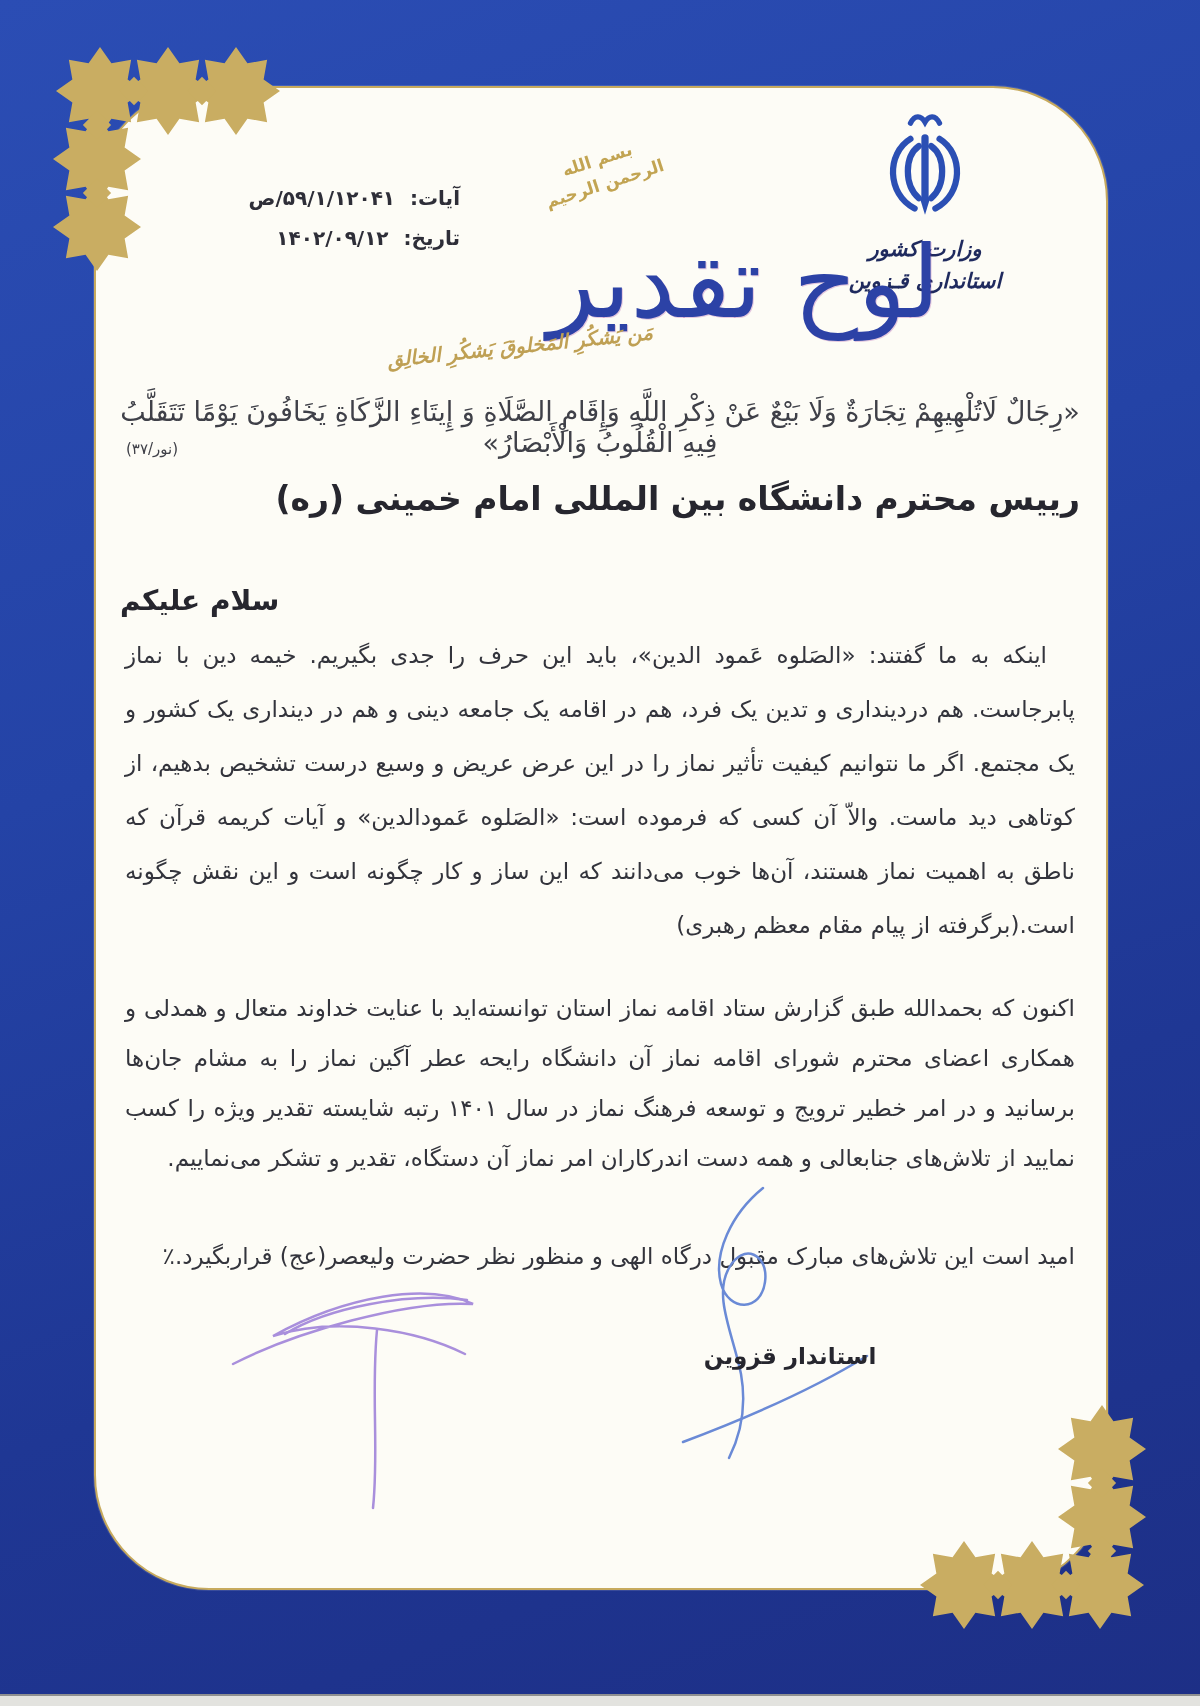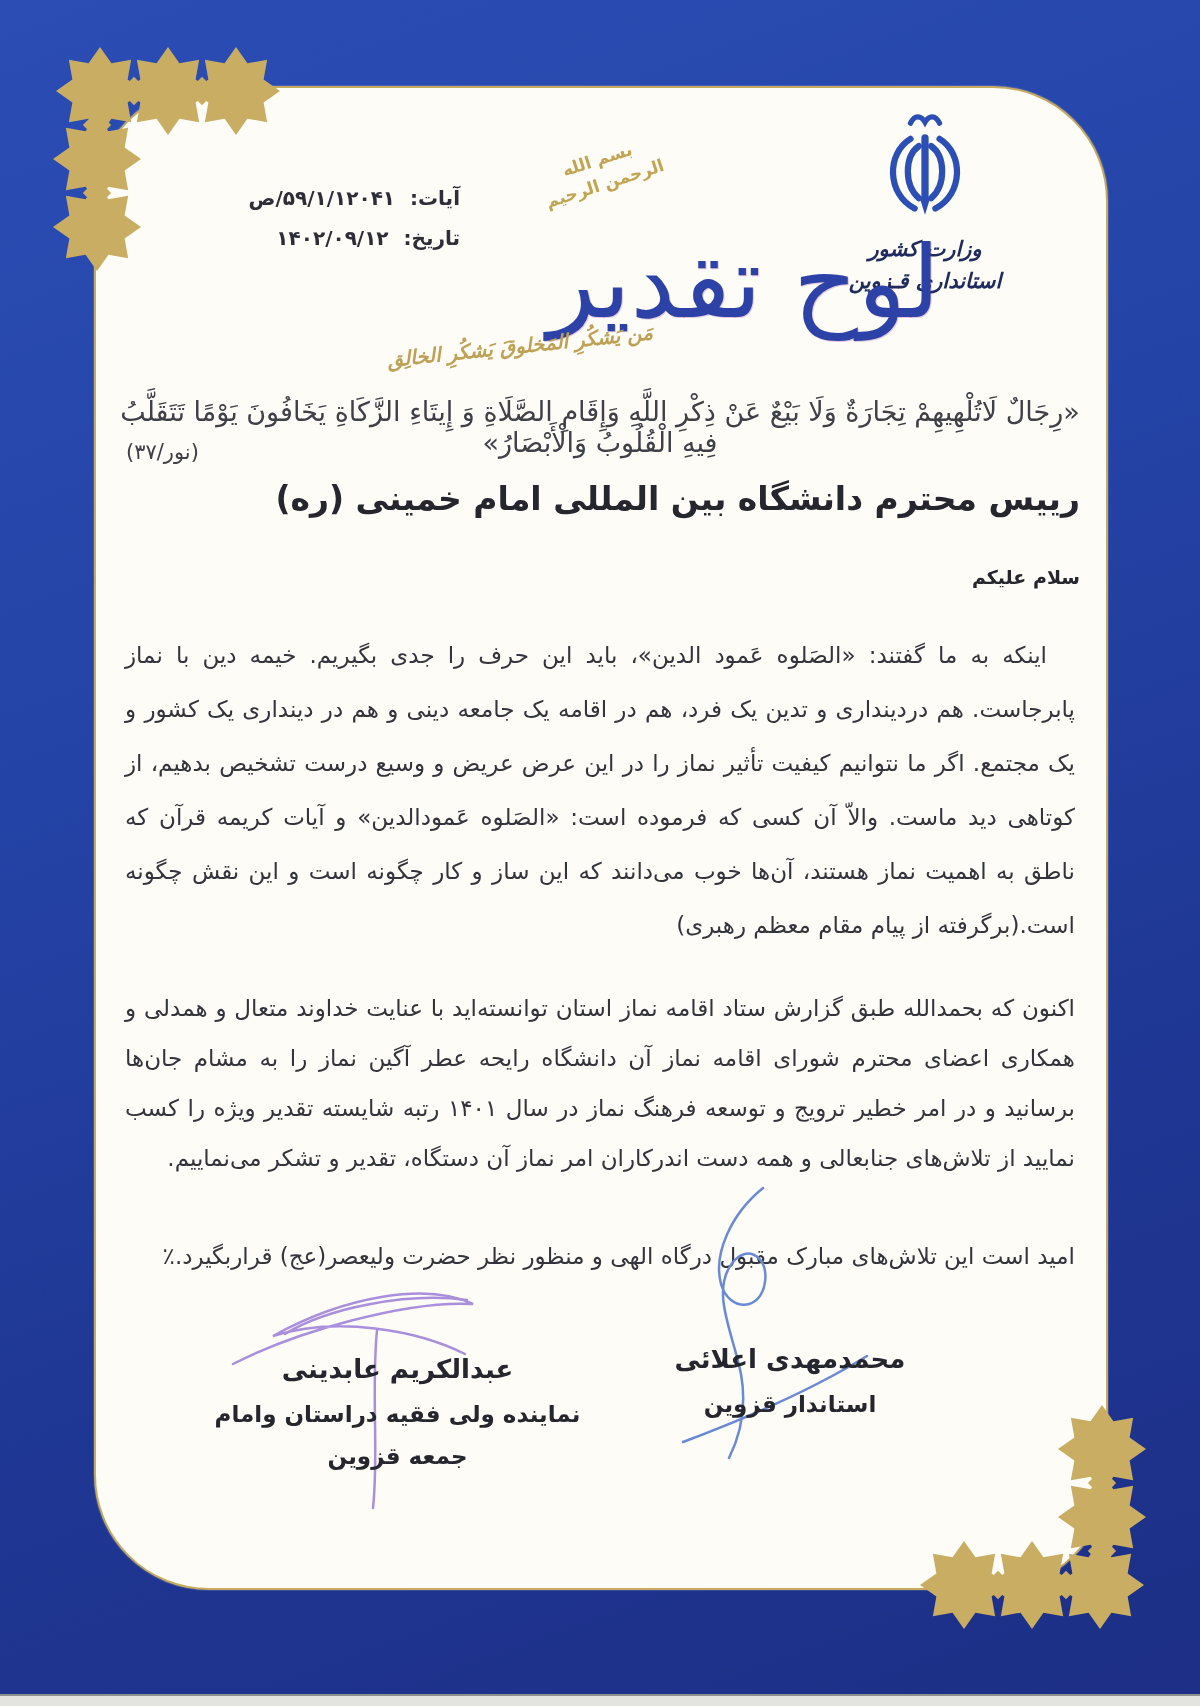--- a/index.html
+++ b/index.html
@@ -45,29 +45,29 @@
   }
   .motto {
     position:absolute; left:270px; top:334px; width:500px; text-align:center;
     transform:rotate(-6deg); direction:rtl; font-style:italic;
     color:#bfa054; font-size:20px; font-weight:600;
   }
   .verse {
     position:absolute; left:120px; top:396px; width:960px; text-align:center;
     direction:rtl; font-size:27px; font-weight:500; color:#3f4048;
   }
-  .verse-ref { position:absolute; left:126px; top:440px; direction:rtl; font-size:21px; color:#3f4048; }
+  .verse-ref { position:absolute; left:126px; top:440px; direction:rtl; font-size:15px; color:#3f4048; }
 
   .recipient { position:absolute; left:120px; top:476px; width:960px; direction:rtl;
     text-align:right; color:#26262e; font-weight:bold; }
   .recipient .name { font-size:27px; line-height:46px; }
   .recipient .rtitle { font-size:33px; line-height:46px; }
 
-  .salutation { position:absolute; left:120px; top:566px; width:960px; direction:rtl;
-    text-align:right; font-size:19px; font-weight:bold; color:#26262e; }
+  .salutation { position:absolute; left:120px; top:584px; width:960px; direction:rtl;
+    text-align:left; font-size:28px; font-weight:bold; color:#26262e; }
 
   .body-par { position:absolute; left:125px; width:950px; direction:rtl;
     text-align:justify; color:#33343c; font-size:23px; font-weight:500; }
   .p1 { top:628px; line-height:54px; text-indent:28px; }
   .p2 { top:983px; line-height:50px; }
   .p3 { top:1228px; line-height:57px; }
 
   .sigblock { position:absolute; direction:rtl; text-align:center; color:#26262e; font-weight:bold; }
   .sig-gov { left:620px; top:1335px; width:340px; }
   .sig-imam { left:205px; top:1345px; width:385px; }
@@ -150,30 +150,25 @@
   <div class="body-par p2">اکنون که بحمدالله طبق گزارش ستاد اقامه نماز استان توانسته‌اید با عنایت خداوند متعال و همدلی و همکاری اعضای محترم شورای اقامه نماز آن دانشگاه رایحه عطر آگین نماز را به مشام جان‌ها برسانید و در امر خطیر ترویج و توسعه فرهنگ نماز در سال ۱۴۰۱ رتبه شایسته تقدیر ویژه را کسب نمایید از تلاش‌های جنابعالی و همه دست اندرکاران امر نماز آن دستگاه، تقدیر و تشکر می‌نماییم.</div>
   <div class="body-par p3">امید است این تلاش‌های مبارک مقبول درگاه الهی و منظور نظر حضرت ولیعصر(عج) قراربگیرد.٪</div>
 
   <svg class="sigstroke" style="left:655px;top:1180px" width="230" height="285" viewBox="0 0 230 285">
     <g fill="none" stroke="#6a8ad6" stroke-width="2.5" stroke-linecap="round">
       <path d="M108 8 C76 34 58 74 66 104 C74 132 106 132 110 102 C114 74 88 62 74 88 C58 116 78 154 86 194 C92 228 86 254 74 278"></path>
       <path d="M28 262 C92 238 160 208 212 176"></path>
     </g>
   </svg>
   <div class="sigblock sig-gov">
-    <div class="sname">محمدمهدی اعلائی</div>
     <div class="stitle">استاندار قزوین</div>
   </div>
 
   <svg class="sigstroke" style="left:225px;top:1212px" width="265" height="300" viewBox="0 0 265 300">
     <g fill="none" stroke="#a98fdc" stroke-width="2.5" stroke-linecap="round">
       <path d="M8 152 C70 120 182 88 248 92 C202 70 120 84 48 124 C112 104 192 118 240 142"></path>
       <path d="M60 122 C102 96 182 80 242 88"></path>
       <path d="M152 118 C146 180 154 240 148 296"></path>
     </g>
   </svg>
-  <div class="sigblock sig-imam">
-    <div class="sname">عبدالکریم عابدینی</div>
-    <div class="stitle">نماینده ولی فقیه دراستان وامام جمعه قزوین</div>
-  </div>
 
   <div class="scan-strip"></div>
 </div>
 
 </body></html>

